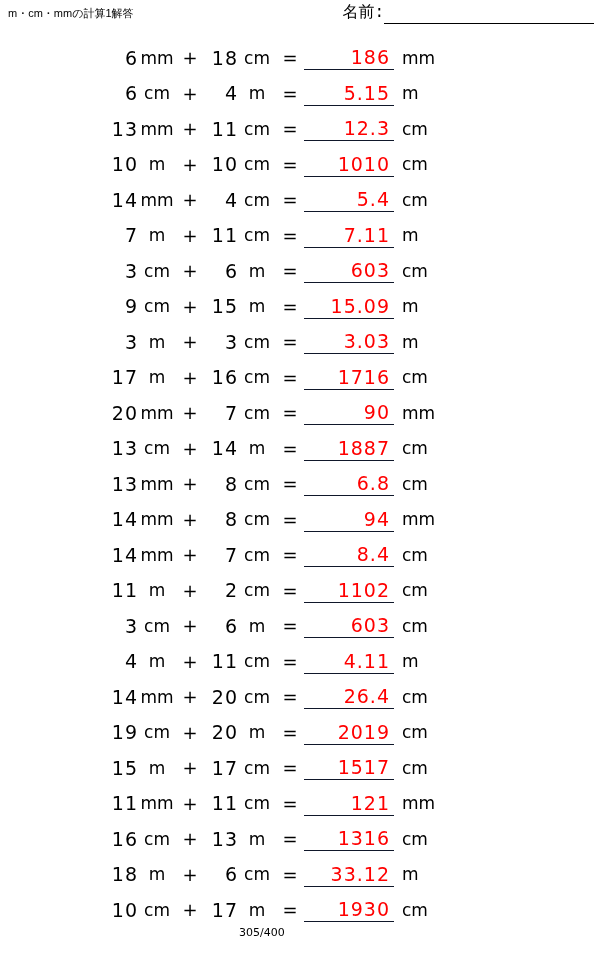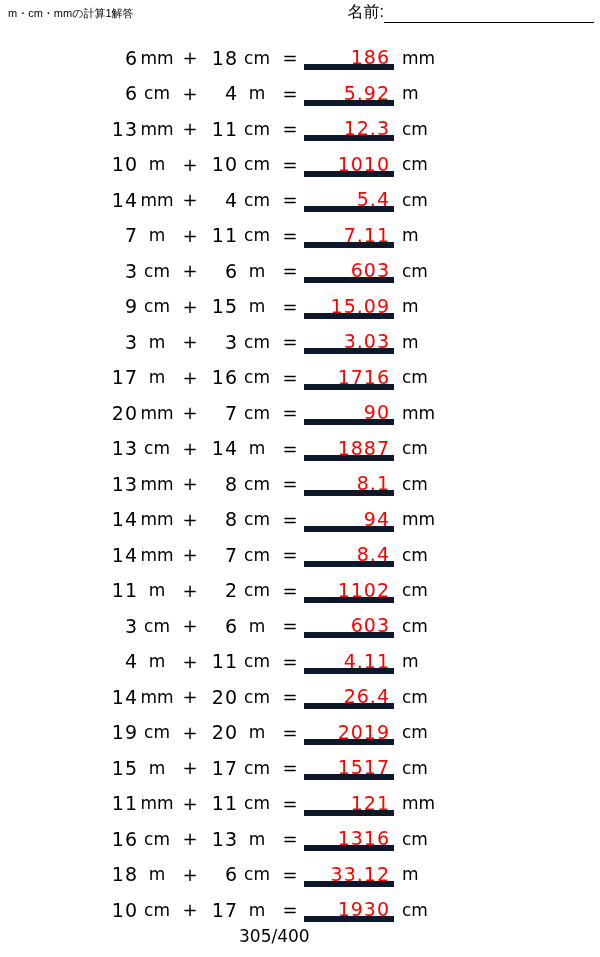--- a/index.html
+++ b/index.html
@@ -37,22 +37,23 @@
     font-size: 11px;
     letter-spacing: 0px;
     color: #000;
     white-space: nowrap;
   }
   .name-block {
     position: absolute;
     right: 6px;
     top: 2px;
     display: flex;
-    align-items: center;
+    align-items: flex-end;
     font-size: 16px;
+    font-family: Liberation Mono, monospace;
   }
   .name-label {
     white-space: nowrap;
     padding-bottom: 1px;
   }
   .name-line {
     width: 210px;
     border-bottom: 1px solid #000;
     height: 19px;
   }
@@ -93,21 +94,21 @@
     font-size: 18px;
   }
   .eq {
     width: 28px;
     text-align: center;
     font-family: "DejaVu Sans", sans-serif;
     font-size: 18px;
   }
   .answer {
     width: 90px;
-    border-bottom: 6px solid #0f172a;
+    border-bottom: 1px solid #0f172a;
     text-align: right;
     color: #ff0000;
     font-family: "DejaVu Sans", sans-serif;
     font-size: 19px;
     letter-spacing: 1px;
     padding-right: 4px;
     padding-bottom: 1px;
     box-sizing: border-box;
     height: 25px;
     line-height: 24px;
@@ -151,21 +152,21 @@
   }
   .time-line2 {
     width: 28px;
     border-bottom: 1px solid #000;
     height: 20px;
   }
   .page-count {
     position: absolute;
     left: 239px;
     top: 3px;
-    font-size: 17px;
+    font-size: 11px;
     font-family: "DejaVu Sans", sans-serif;
   }
   .copyright {
     position: absolute;
     right: 6px;
     top: 5px;
     font-size: 11px;
     color: #777777;
     white-space: nowrap;
   }
@@ -194,21 +195,21 @@
         <span class="answer">186</span>
         <span class="answer-unit">mm</span>
       </div>
       <div class="row">
         <span class="num">6</span>
         <span class="unit">cm</span>
         <span class="op">+</span>
         <span class="num">4</span>
         <span class="unit">m</span>
         <span class="eq">=</span>
-        <span class="answer">5.92</span>
+        <span class="answer">5.15</span>
         <span class="answer-unit">m</span>
       </div>
       <div class="row">
         <span class="num">13</span>
         <span class="unit">mm</span>
         <span class="op">+</span>
         <span class="num">11</span>
         <span class="unit">cm</span>
         <span class="eq">=</span>
         <span class="answer">12.3</span>
@@ -304,21 +305,21 @@
         <span class="answer">1887</span>
         <span class="answer-unit">cm</span>
       </div>
       <div class="row">
         <span class="num">13</span>
         <span class="unit">mm</span>
         <span class="op">+</span>
         <span class="num">8</span>
         <span class="unit">cm</span>
         <span class="eq">=</span>
-        <span class="answer">8.1</span>
+        <span class="answer">6.8</span>
         <span class="answer-unit">cm</span>
       </div>
       <div class="row">
         <span class="num">14</span>
         <span class="unit">mm</span>
         <span class="op">+</span>
         <span class="num">8</span>
         <span class="unit">cm</span>
         <span class="eq">=</span>
         <span class="answer">94</span>

